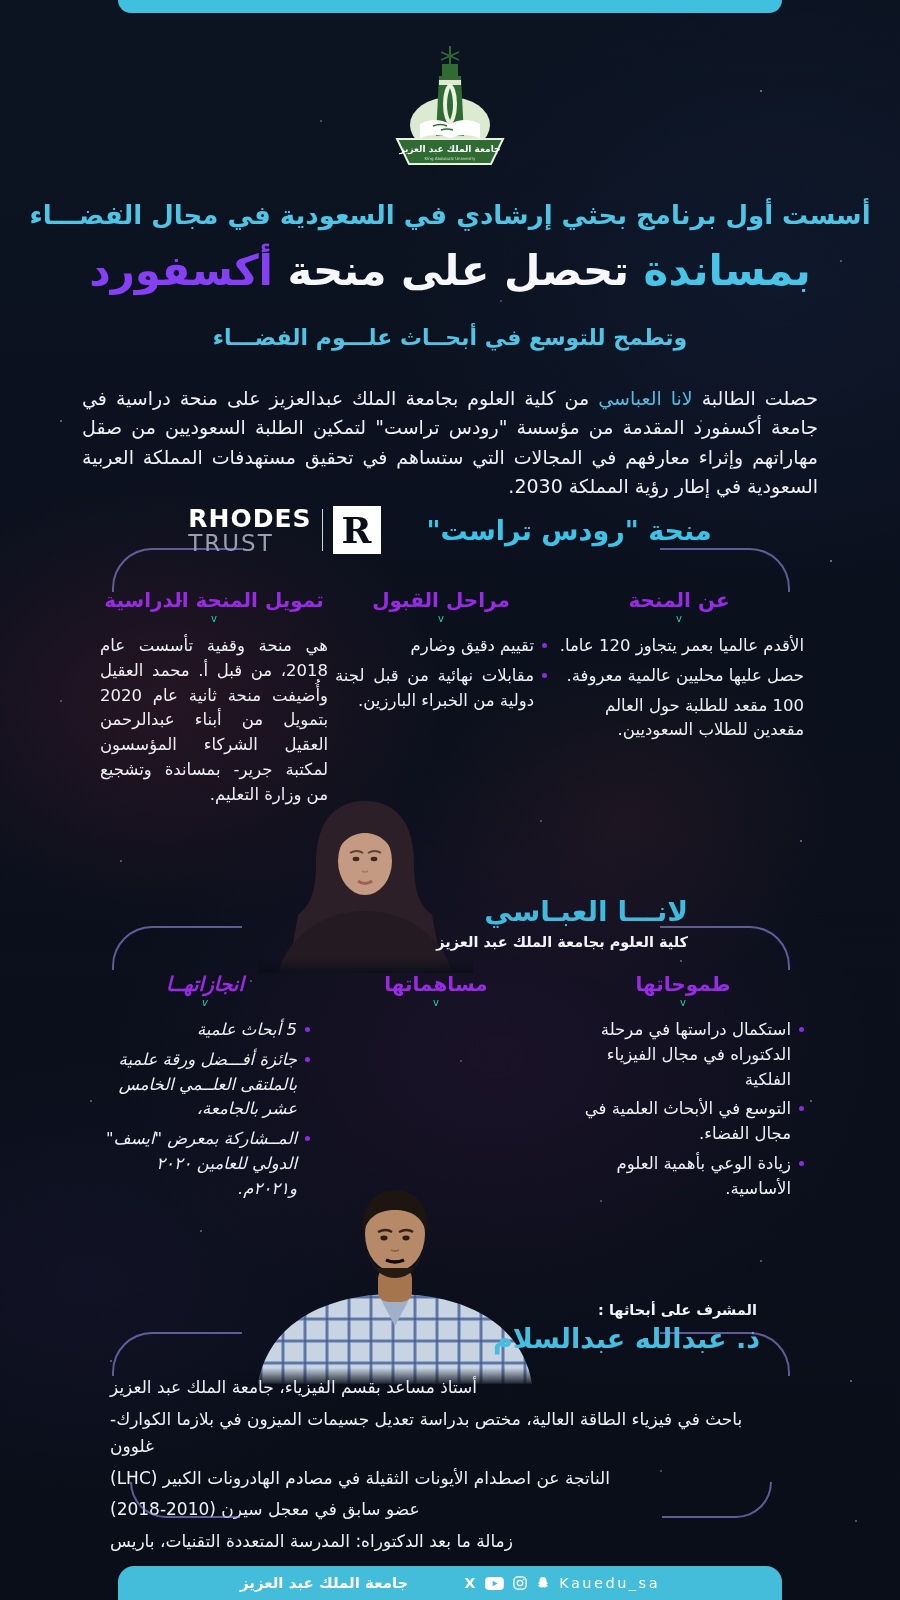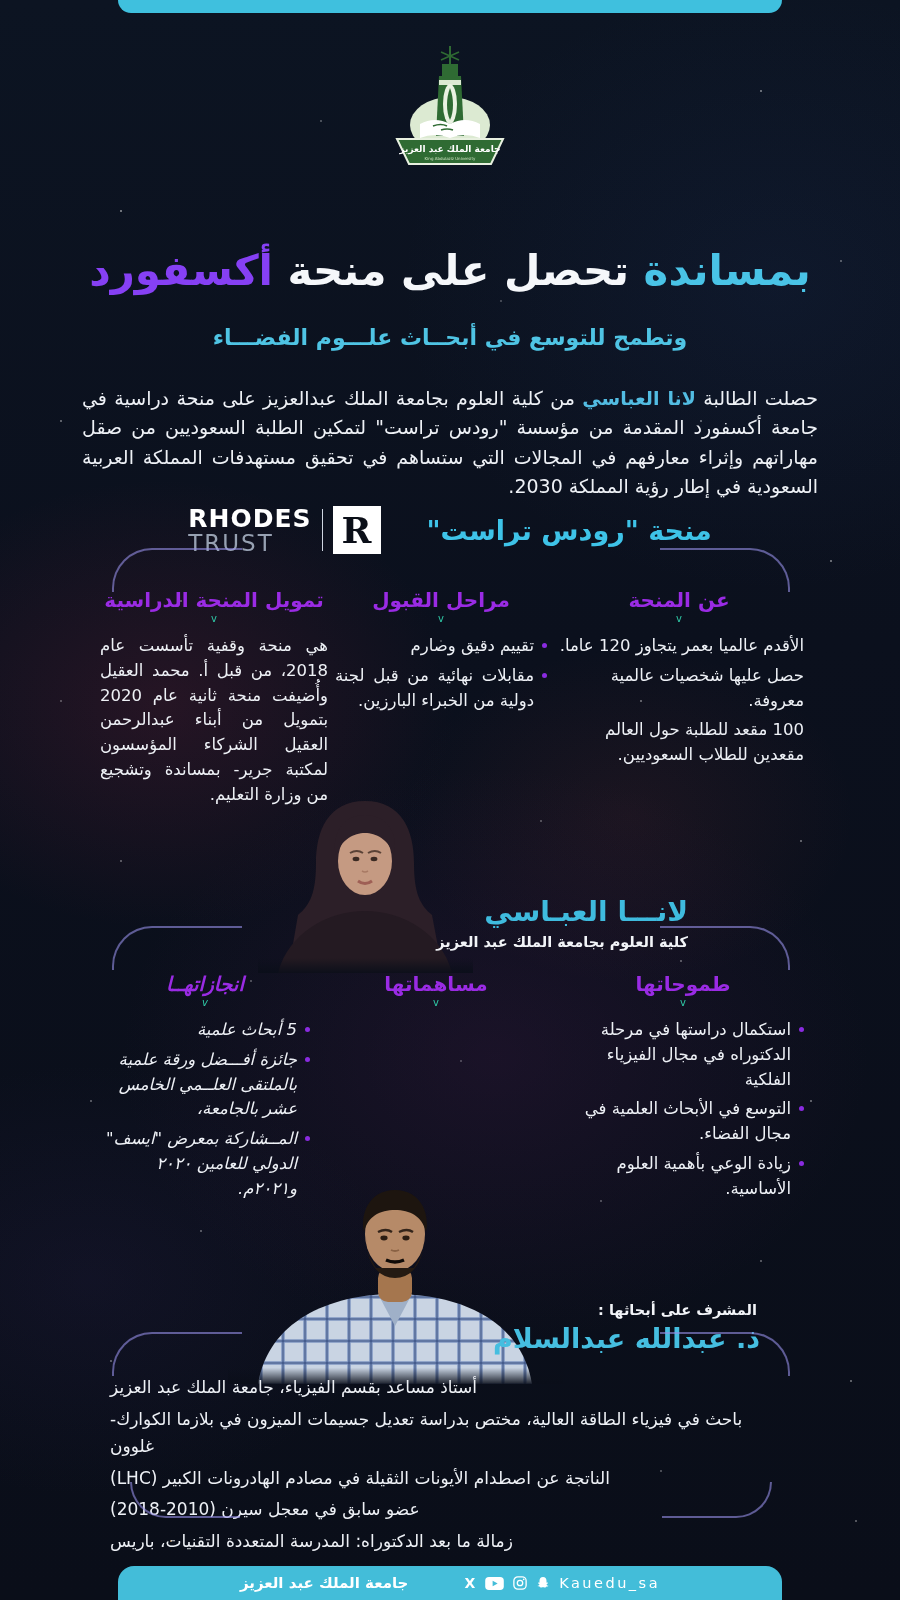--- a/index.html
+++ b/index.html
@@ -28,21 +28,21 @@
       660px 1470px rgba(255,255,255,.35), 170px 1540px rgba(216,178,124,.8), 420px 1545px rgba(216,178,124,.7),
       855px 1520px rgba(255,255,255,.4), 980px 1545px rgba(216,178,124,.7);
   }
   .top-tab{position:absolute;left:118px;top:0;width:664px;height:13px;background:#3fc0de;border-radius:0 0 14px 14px;}
   
   .h1{position:absolute;left:0;top:200px;width:100%;text-align:center;color:#4fc4e4;font-size:26px;font-weight:bold;}
   .h2{position:absolute;left:0;top:246px;width:100%;text-align:center;font-size:42px;font-weight:bold;color:#f5f7fa;}
   .h2 .c{color:#49c3e6;} .h2 .p{color:#8640f4;}
   .h3{position:absolute;left:0;top:325px;width:100%;text-align:center;color:#4fc4e4;font-size:22px;font-weight:bold;}
   .intro{position:absolute;left:82px;top:384px;width:736px;font-size:19px;line-height:1.55;text-align:justify;color:#eef1f6;}
-  .intro .hl{color:#52bce2;font-weight:bold;margin-top:19px;}
+  .intro .hl{color:#52bce2;font-weight:normal;margin-top:19px;}
   
   .rh-row{position:absolute;left:150px;top:506px;width:600px;display:flex;flex-direction:row;align-items:center;justify-content:center;gap:46px;}
   .rh-title{color:#3ec3e8;font-size:27px;font-weight:bold;white-space:nowrap;}
   .rh-logo{display:flex;flex-direction:row-reverse;align-items:center;gap:10px;direction:ltr;}
   .rh-sq{width:48px;height:48px;background:#fff;display:flex;align-items:center;justify-content:center;}
   .rh-sq span{font-family:"DejaVu Serif",serif;font-weight:bold;font-size:36px;color:#0b0f18;line-height:1;}
   .rh-div{width:1px;height:42px;background:#cfd6e2;}
   .rh-words{display:flex;flex-direction:column;line-height:1.02;}
   .rh-w1{color:#fff;font-weight:bold;font-size:25px;letter-spacing:1px;}
   .rh-w2{color:#97a1b2;font-size:23px;letter-spacing:2px;}
@@ -98,20 +98,21 @@
     <rect x="56" y="40" width="22" height="5" fill="#dcead2"></rect>
     <ellipse cx="67" cy="64" rx="7" ry="20" fill="#eaf2e2"></ellipse>
     <path d="M67 48 C71 58 71 72 67 80 C63 72 63 58 67 48 Z" fill="#2f6b33"></path>
     <path d="M37 84 Q52 76 67 84 Q82 76 97 84 L97 98 Q82 92 67 98 Q52 92 37 98 Z" fill="#fff"></path>
     <path d="M50 86 q8 -3 14 0 M58 90 q6 -2 12 0" stroke="#2f6b33" stroke-width="1.6" fill="none"></path>
     <polygon points="14,99 120,99 108,124 26,124" fill="#2f6b33" stroke="#e8f0e0" stroke-width="2"></polygon>
     <text x="67" y="112" text-anchor="middle" font-size="9" fill="#ffffff" font-family="DejaVu Sans, sans-serif" font-weight="bold">جامعة الملك عبد العزيز</text>
     <text x="67" y="120" text-anchor="middle" font-size="4" fill="#cfe3c2" font-family="DejaVu Sans, sans-serif">King Abdulaziz University</text>
   </svg>
 
+  <div class="h1">أسست أول برنامج بحثي إرشادي في السعودية في مجال الفضـــاء</div>
   <div class="h2"><span class="c">بمساندة</span><span> تحصل على منحة </span><span class="p">أكسفورد</span></div>
   <div class="h3">وتطمح للتوسع في أبحــاث علـــوم الفضـــاء</div>
 
   <div class="intro"><span>حصلت الطالبة </span><span class="hl">لانا العباسي</span><span> من كلية العلوم بجامعة الملك عبدالعزيز على منحة دراسية في جامعة أكسفورد المقدمة من مؤسسة "رودس تراست" لتمكين الطلبة السعوديين من صقل مهاراتهم وإثراء معارفهم في المجالات التي ستساهم في تحقيق مستهدفات المملكة العربية السعودية في إطار رؤية المملكة 2030.</span></div>
 
   <div class="rh-row">
     <div class="rh-title">منحة "رودس تراست"</div>
     <div class="rh-logo">
       <div class="rh-sq">
           <span>R</span>
@@ -128,21 +129,21 @@
 
   <div class="cols cols-rhodes">
     <div style="width:250px;">
       <div class="col-h">عن المنحة</div>
       <div class="chev">v</div>
       <div class="col-body rgt">
           <div class="li">
             <span class="txt">الأقدم عالميا بعمر يتجاوز 120 عاما.</span>
           </div>
           <div class="li">
-            <span class="txt">حصل عليها شخصيات عالمية معروفة.</span>
+            <span class="txt">حصل عليها محليين عالمية معروفة.</span>
           </div>
           <div class="li">
             <span class="txt">100 مقعد للطلبة حول العالم مقعدين للطلاب السعوديين.</span>
           </div>
         </div>
     </div>
     <div style="width:212px;">
       <div class="col-h">مراحل القبول</div>
       <div class="chev">v</div>
       <div class="col-body jus">

